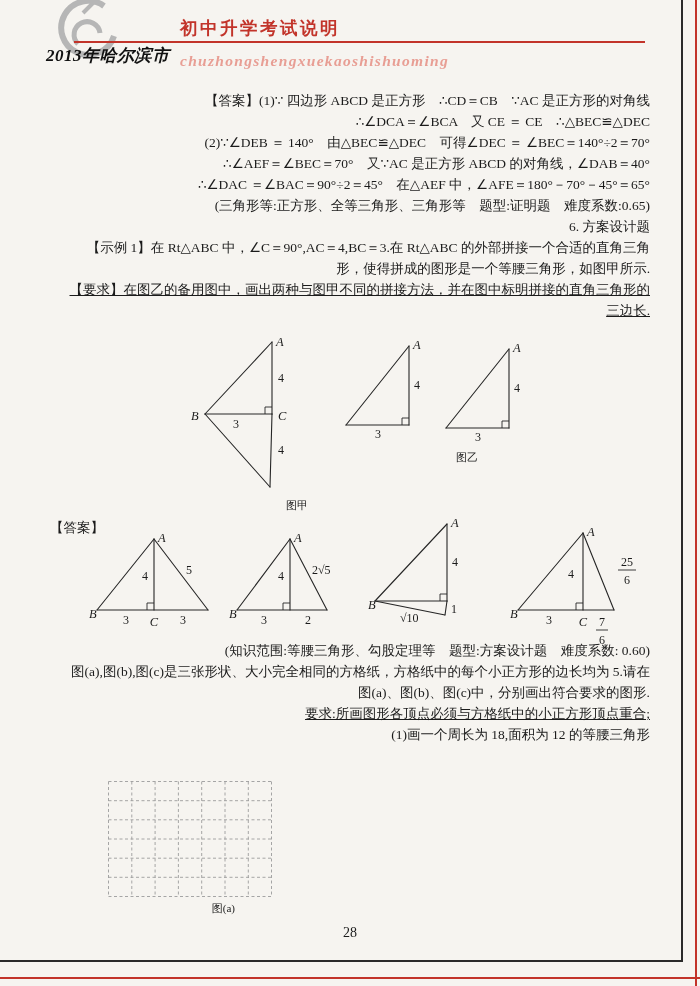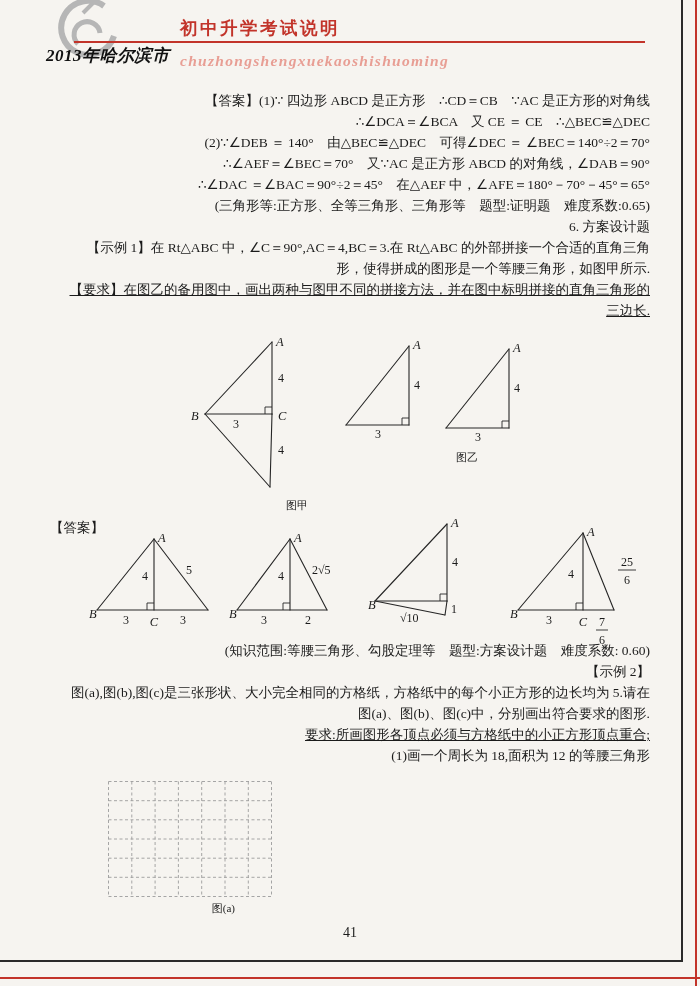--- a/index.html
+++ b/index.html
@@ -40,21 +40,21 @@
 
   <div class="abs doc-title" style="left:180px;top:16px">初中升学考试说明</div>
   <div class="abs red-rule" style="left:74px;top:41px;width:571px;height:2px"></div>
   <div class="abs edition" style="left:46px;top:44px">2013年哈尔滨市</div>
   <div class="abs pinyin" style="left:180px;top:52px">chuzhongshengxuekaoshishuoming</div>
 
   <div class="abs body-text" style="left:50px;top:90px;width:600px">
     <p>【答案】(1)∵ 四边形 ABCD 是正方形　∴CD＝CB　∵AC 是正方形的对角线</p>
     <p>∴∠DCA＝∠BCA　又 CE ＝ CE　∴△BEC≌△DEC</p>
     <p>(2)∵∠DEB ＝ 140°　由△BEC≌△DEC　可得∠DEC ＝ ∠BEC＝140°÷2＝70°</p>
-    <p>∴∠AEF＝∠BEC＝70°　又∵AC 是正方形 ABCD 的对角线，∠DAB＝90°</p>
+    <p>∴∠AEF＝∠BEC＝70°　又∵AC 是正方形 ABCD 的对角线，∠DAB＝40°</p>
     <p>∴∠DAC ＝∠BAC＝90°÷2＝45°　在△AEF 中，∠AFE＝180°－70°－45°＝65°</p>
     <p class="ind1">(三角形等:正方形、全等三角形、三角形等　题型:证明题　难度系数:0.65)</p>
     <p class="ind2">6. 方案设计题</p>
     <p class="ind2">【示例 1】在 Rt△ABC 中，∠C＝90°,AC＝4,BC＝3.在 Rt△ABC 的外部拼接一个合适的直角三角形，使得拼成的图形是一个等腰三角形，如图甲所示.</p>
     <p class="ind2 mt6">【要求】在图乙的备用图中，画出两种与图甲不同的拼接方法，并在图中标明拼接的直角三角形的三边长.</p>
   </div>
 
   <svg class="abs" style="left:188px;top:332px;width:170px;height:165px" viewBox="0 0 170 165">
     <line class="edge" x1="84" y1="10" x2="17" y2="82"></line>
     <line class="edge" x1="84" y1="10" x2="84" y2="82"></line>
@@ -152,21 +152,20 @@
     <text class="vlab" x="2" y="94">B</text>
     <text class="nlab" x="38" y="100">3</text>
     <text class="vlab" x="75" y="102" text-anchor="middle">C</text>
     <text class="nlab" x="94" y="102" text-anchor="middle">7</text>
     <line class="frac" x1="88" y1="106" x2="100" y2="106"></line>
     <text class="nlab" x="94" y="120" text-anchor="middle">6</text>
   </svg>
 
   <div class="abs body-text" style="left:50px;top:640px;width:600px">
     <p class="ind1">(知识范围:等腰三角形、勾股定理等　题型:方案设计题　难度系数: 0.60)</p>
-    <p class="ind2">【示例 2】</p>
     <p class="ind2">图(a),图(b),图(c)是三张形状、大小完全相同的方格纸，方格纸中的每个小正方形的边长均为 5.请在图(a)、图(b)、图(c)中，分别画出符合要求的图形.</p>
     <p class="ind2 mt6">要求:所画图形各顶点必须与方格纸中的小正方形顶点重合;</p>
     <p class="ind2">(1)画一个周长为 18,面积为 12 的等腰三角形</p>
   </div>
 
   <svg class="abs" style="left:108px;top:781px;width:164px;height:116px" viewBox="0 0 164 116">
     <line class="gridline" x1="0.5" y1="0.5" x2="0.5" y2="115.5"></line>
     <line class="gridline" x1="23.8" y1="0.5" x2="23.8" y2="115.5"></line>
     <line class="gridline" x1="47.1" y1="0.5" x2="47.1" y2="115.5"></line>
     <line class="gridline" x1="70.4" y1="0.5" x2="70.4" y2="115.5"></line>
@@ -177,20 +176,20 @@
     <line class="gridline" x1="0.5" y1="0.5" x2="163.5" y2="0.5"></line>
     <line class="gridline" x1="0.5" y1="19.7" x2="163.5" y2="19.7"></line>
     <line class="gridline" x1="0.5" y1="38.8" x2="163.5" y2="38.8"></line>
     <line class="gridline" x1="0.5" y1="58" x2="163.5" y2="58"></line>
     <line class="gridline" x1="0.5" y1="77.2" x2="163.5" y2="77.2"></line>
     <line class="gridline" x1="0.5" y1="96.3" x2="163.5" y2="96.3"></line>
     <line class="gridline" x1="0.5" y1="115.5" x2="163.5" y2="115.5"></line>
   </svg>
   <div class="abs cap" style="left:145px;top:901px;width:90px">图(a)</div>
 
-  <div class="abs pagenum" style="left:0;top:925px">41</div>
+  <div class="abs pagenum" style="left:0;top:925px">28</div>
 
   <div class="abs border-black" style="left:681px;top:0;width:2px;height:962px"></div>
   <div class="abs border-black" style="left:0;top:960px;width:683px;height:2px"></div>
   <div class="abs red-rule" style="left:695px;top:0;width:2px;height:986px"></div>
   <div class="abs red-rule" style="left:0;top:977px;width:700px;height:2px"></div>
 
 </div>
 
 </body></html>

